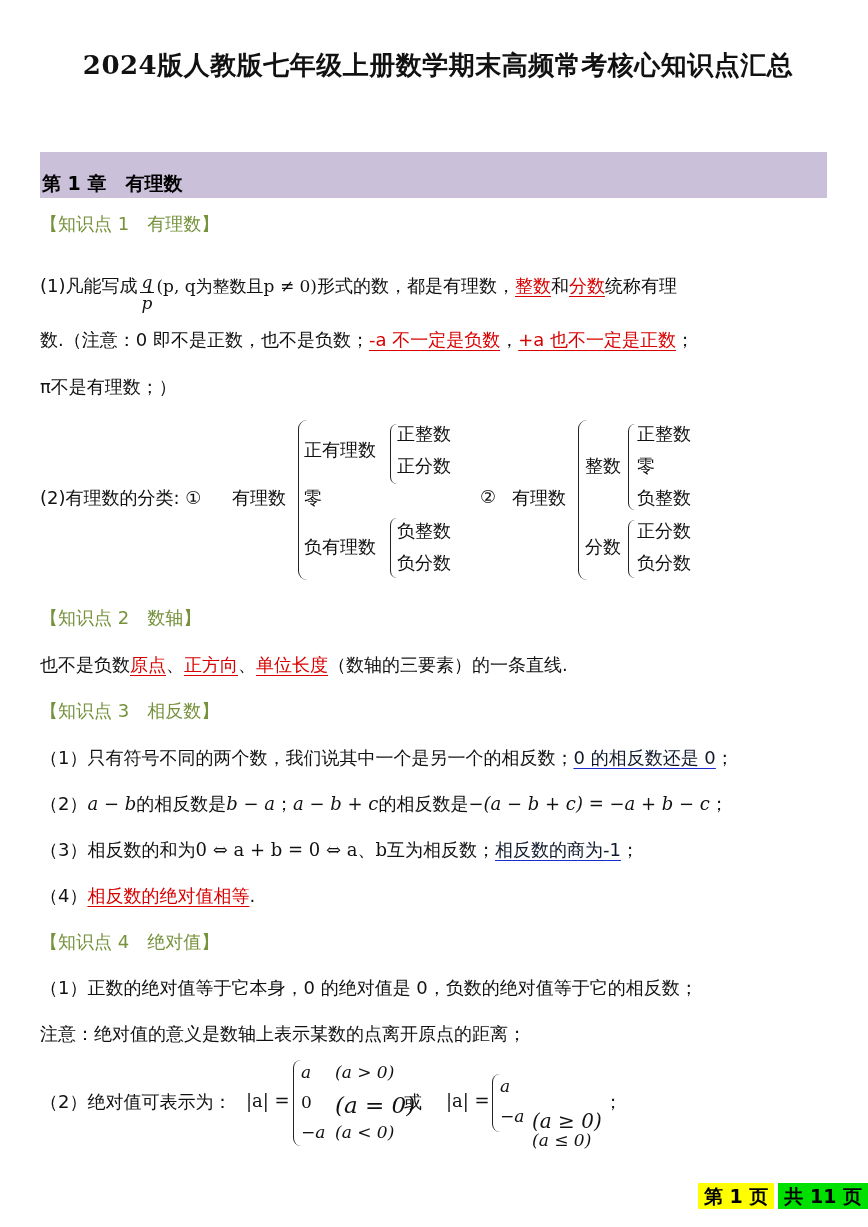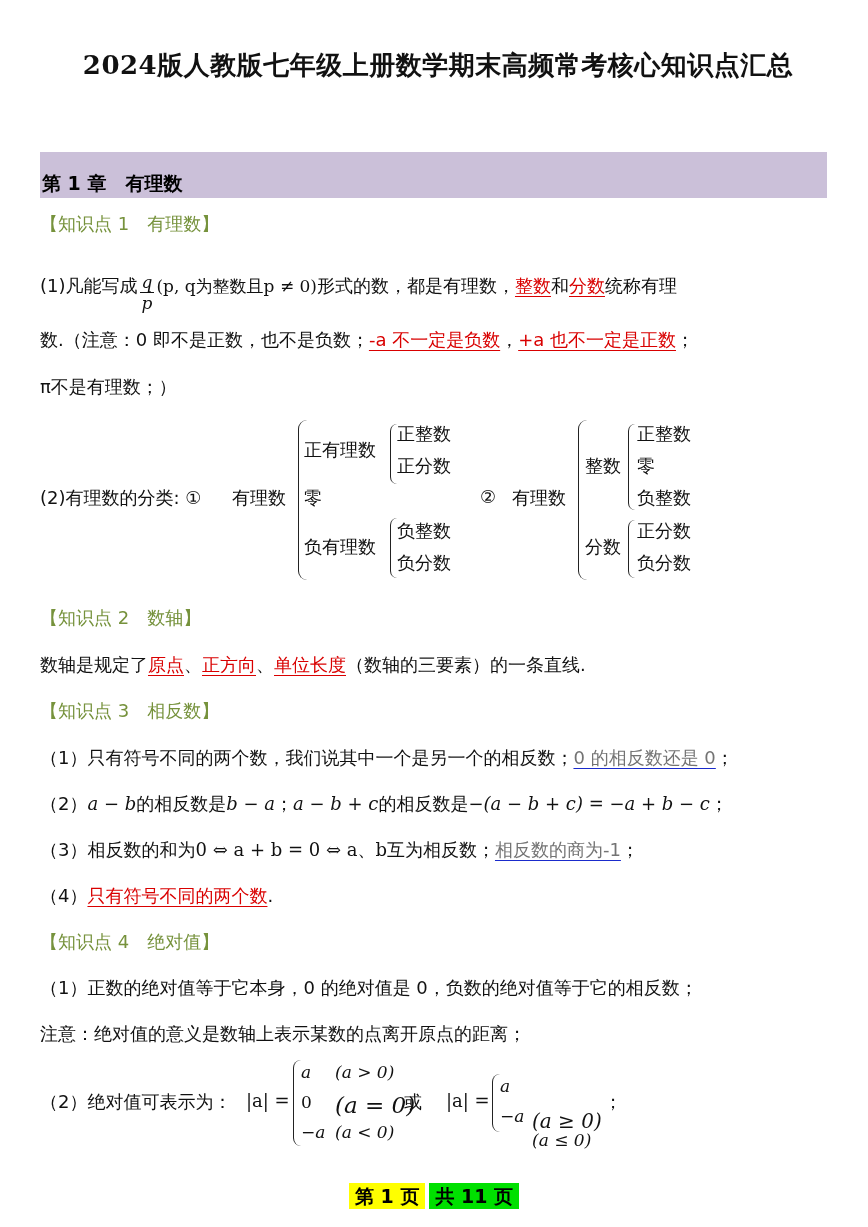--- a/index.html
+++ b/index.html
@@ -22,37 +22,37 @@
     position: absolute; left: 2px; top: 11px;
     font-size: 19px; font-weight: bold; color: #000; margin-top: 8px;
   }
   .kp {
     left: 40px; font-size: 18px; font-weight: normal; color: #76923c;
   }
   .line { left: 40px; font-size: 18px; color: #111; white-space: nowrap; }
   .m { font-family: "DejaVu Serif", "Liberation Serif", serif; font-style: italic; }
   .mr { font-family: "DejaVu Serif", "Liberation Serif", serif; }
   .u-red { color: #d90000; text-decoration: underline; text-decoration-color: #d90000; text-underline-offset: 4px; }
-  .u-blue { color: #737373; text-decoration: underline; text-decoration-color: #1a2bcc; text-underline-offset: 4px; }
+  .u-blue { color: #0f172a; text-decoration: underline; text-decoration-color: #1a2bcc; text-underline-offset: 4px; }
   .frac {
     display: inline-block; vertical-align: middle; text-align: center;
     font-family: "DejaVu Serif", "Liberation Serif", serif; font-style: italic; font-size: 17px;
     line-height: 20px; margin: 0 2px; position: relative; top: 6px;
   }
   .frac span { display: block; }
   .frac .num { border-bottom: 1px solid #111; padding: 0 2px; }
   .cls { font-size: 18px; color: #111; white-space: nowrap; }
   .brace {
     position: absolute; border-left: 1.5px solid #222; border-radius: 10px 0 0 10px;
   }
   .brace:after {
     content: ""; position: absolute; left: -7px; top: 50%; width: 6px; height: 1px;
   }
   .footer {
-    top: 1184px; left: 0; width: 868px; text-align: center;
+    top: 1184px; left: 0; width: 868px; text-align: right;
     font-size: 19px; font-weight: bold;
   }
   .pg-cur { background: #ffff00; padding: 2px 6px; color: #000; }
   .pg-tot { background: #00e000; padding: 2px 6px; color: #000; margin-left: 4px; }
 </style>
 </head>
 <body>
 
 <div class="abs title">2024版人教版七年级上册数学期末高频常考核心知识点汇总</div>
 
@@ -94,35 +94,35 @@
 <div class="abs cls" style="left:637px;top:422px">正整数</div>
 <div class="abs cls" style="left:637px;top:454px">零</div>
 <div class="abs cls" style="left:637px;top:486px">负整数</div>
 <div class="abs cls" style="left:585px;top:535px">分数</div>
 <div class="brace" style="left:628px;top:520px;width:6px;height:58px;"></div>
 <div class="abs cls" style="left:637px;top:519px">正分数</div>
 <div class="abs cls" style="left:637px;top:551px">负分数</div>
 
 <div class="abs kp" style="top:606px">【知识点 2　数轴】</div>
 <div class="abs line" style="top:653px">
-  <span>数轴是规定了</span><span class="u-red">原点</span><span>、</span><span class="u-red">正方向</span><span>、</span><span class="u-red">单位长度</span><span>（数轴的三要素）的一条直线.</span>
+  <span>也不是负数</span><span class="u-red">原点</span><span>、</span><span class="u-red">正方向</span><span>、</span><span class="u-red">单位长度</span><span>（数轴的三要素）的一条直线.</span>
 </div>
 
 <div class="abs kp" style="top:699px">【知识点 3　相反数】</div>
 <div class="abs line" style="top:746px">
   <span>（1）只有符号不同的两个数，我们说其中一个是另一个的相反数；</span><span class="u-blue">0 的相反数还是 0</span><span>；</span>
 </div>
 <div class="abs line" style="top:792px">
   <span>（2）</span><span class="m">a − b</span><span>的相反数是</span><span class="m">b − a</span><span>；</span><span class="m">a − b + c</span><span>的相反数是</span><span class="m">−(a − b + c) = −a + b − c</span><span>；</span>
 </div>
 <div class="abs line" style="top:838px">
   <span>（3）相反数的和为</span><span class="m" style="font-style:normal">0 ⇔ a + b = 0  ⇔  a、b</span><span>互为相反数；</span><span class="u-blue">相反数的商为-1</span><span>；</span>
 </div>
 <div class="abs line" style="top:884px">
-  <span>（4）</span><span class="u-red">只有符号不同的两个数</span><span>.</span>
+  <span>（4）</span><span class="u-red">相反数的绝对值相等</span><span>.</span>
 </div>
 
 <div class="abs kp" style="top:930px">【知识点 4　绝对值】</div>
 <div class="abs line" style="top:976px">（1）正数的绝对值等于它本身，0 的绝对值是 0，负数的绝对值等于它的相反数；</div>
 <div class="abs line" style="top:1022px">注意：绝对值的意义是数轴上表示某数的点离开原点的距离；</div>
 
 <div class="abs line" style="top:1090px">（2）绝对值可表示为：</div>
 <div class="abs mr" style="left:246px;top:1090px;font-size:18px">|a| =</div>
 <div class="brace" style="left:293px;top:1060px;width:7px;height:86px;"></div>
 <div class="abs m" style="left:301px;top:1062px;font-size:17px">a</div>

